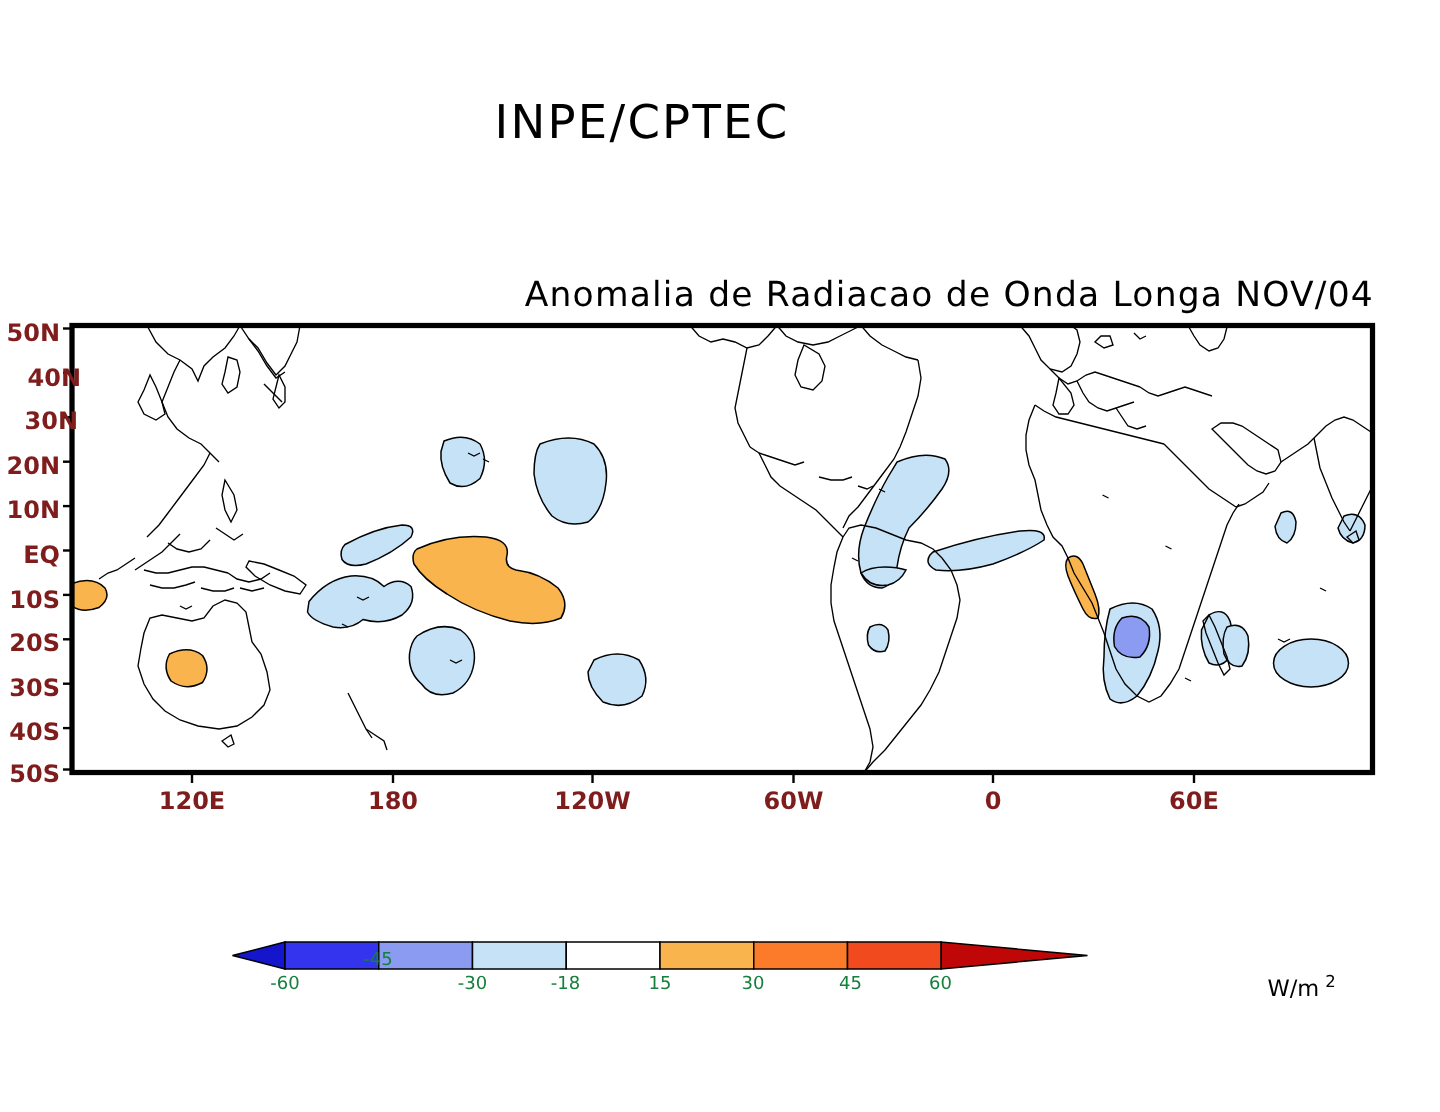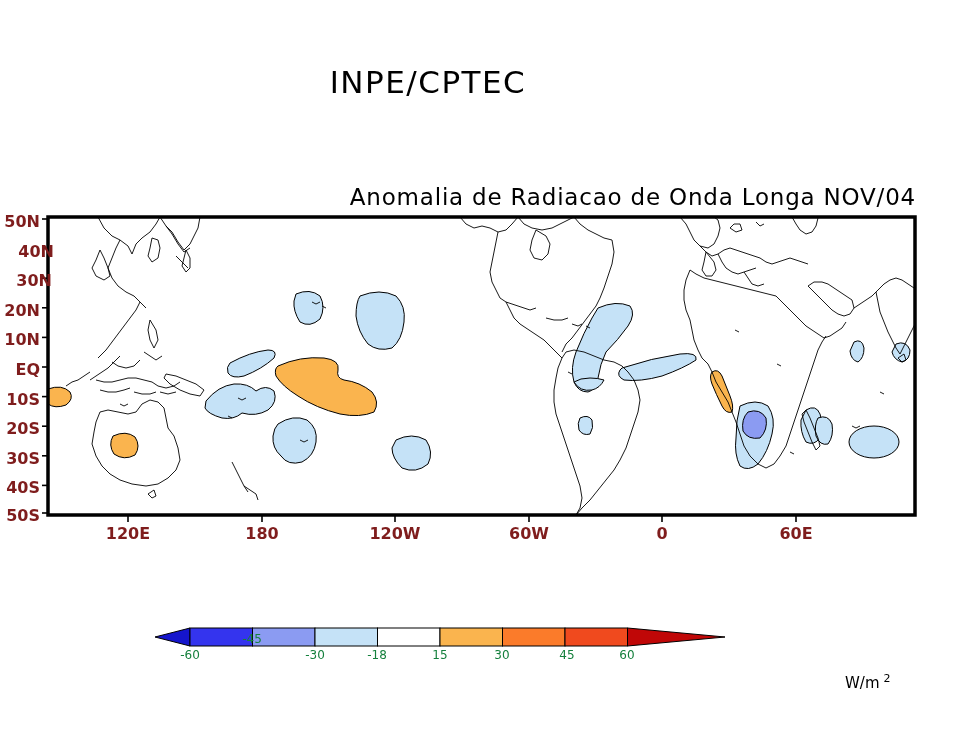--- a/index.html
+++ b/index.html
@@ -75,21 +75,20 @@
     white-space: nowrap;
   }
   .units {
     position: absolute;
     left: 845px;
     top: 648px;
     font-family: "DejaVu Sans", sans-serif;
     font-size: 15px;
     color: #000000;
     white-space: nowrap;
-    margin-top: 24px;
   }
   .units sup {
     font-size: 11px;
     vertical-align: super;
     margin-left: 4px;
   }
 </style>
 </head>
 <body>
 

